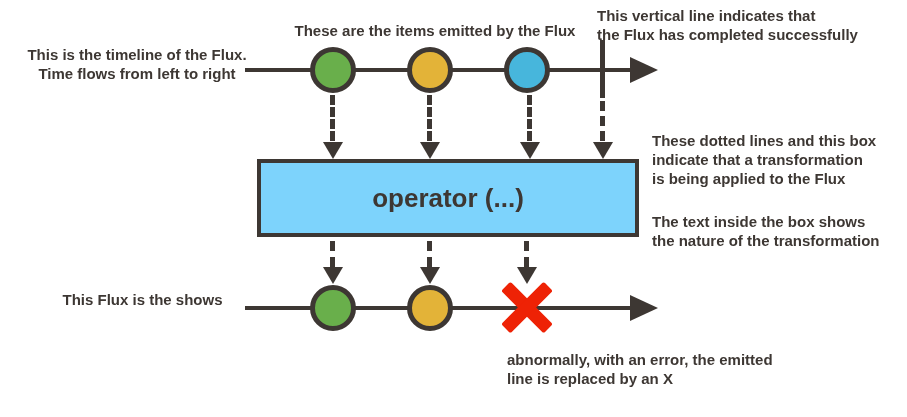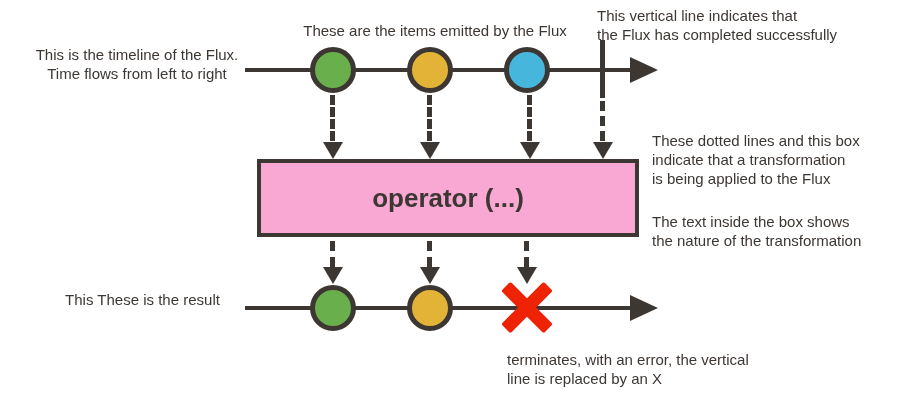--- a/index.html
+++ b/index.html
@@ -1,38 +1,38 @@
 <!DOCTYPE html>
 <html style="--c-dark: #3d3733; --c-green: #69af4b; --c-yellow: #e3b338; --c-blue: #47b6dc; --c-red: #ee2205;"><head>
 <meta charset="utf-8">
 <style>
   html,body{margin:0;padding:0;background:#fff;}
   .canvas{
     position:relative;width:907px;height:417px;background:#fff;overflow:hidden;
     font-family:"Liberation Sans","DejaVu Sans",sans-serif;
   }
   .ann{
-    position:absolute;font-weight:normal;font-size:15px;line-height:19px;
+    position:absolute;font-weight:bold;font-size:15px;line-height:19px;
     color:var(--c-dark);
   }
   .ann.center{text-align:center;}
   .hline{position:absolute;height:4px;background:var(--c-dark);}
   .vline{position:absolute;width:5px;background:var(--c-dark);}
   .dash{position:absolute;width:0;border-left:5px dashed var(--c-dark);}
   .tri-right{position:absolute;width:0;height:0;
     border-top:13px solid transparent;border-bottom:13px solid transparent;
     border-left:28px solid var(--c-dark);}
   .tri-down{position:absolute;width:0;height:0;
     border-left:10px solid transparent;border-right:10px solid transparent;
     border-top:17px solid var(--c-dark);}
   .marble{position:absolute;width:36px;height:36px;border-radius:50%;
     border:5px solid var(--c-dark);box-sizing:content-box;}
   .op-box{
     position:absolute;left:257px;top:159px;width:382px;height:78px;
-    box-sizing:border-box;border:4px solid var(--c-dark);background:#f9a8d4;
+    box-sizing:border-box;border:4px solid var(--c-dark);background:#7dd3fc;
     display:flex;align-items:center;justify-content:center;
     font-weight:bold;font-size:26px;color:var(--c-dark);z-index:2;
   }
   .err-x{position:absolute;left:499px;top:280px;width:56px;height:56px;z-index:3;}
   .err-x .bar{position:absolute;left:-2px;top:21px;width:60px;height:13px;
     background:var(--c-red);border-radius:2px;display:block;}
   .err-x .b1{transform:rotate(45deg);}
   .err-x .b2{transform:rotate(-45deg);}
 </style>
 </head>
@@ -59,25 +59,25 @@
     <div>indicate that a transformation</div>
     <div>is being applied to the Flux</div>
   </div>
 
   <div class="ann" style="left:652px;top:212px;width:250px">
     <div>The text inside the box shows</div>
     <div>the nature of the transformation</div>
   </div>
 
   <div class="ann center" style="left:45px;top:290px;width:195px">
-    <div>This These is the result</div>
+    <div>This Flux is the shows</div>
   </div>
 
   <div class="ann" style="left:507px;top:350px;width:300px">
-    <div>terminates, with an error, the vertical</div>
+    <div>abnormally, with an error, the emitted</div>
     <div>line is replaced by an X</div>
   </div>
 
   <div class="hline" style="left:245px;top:68px;width:387px"></div>
   <div class="tri-right" style="left:630px;top:57px"></div>
   <div class="vline" style="left:600px;top:40px;height:58px"></div>
 
   <div class="marble" style="left: 310px; top: 47px; background: rgb(105, 175, 75);"></div>
   <div class="marble" style="left: 407px; top: 47px; background: rgb(227, 179, 56);"></div>
   <div class="marble" style="left: 504px; top: 47px; background: rgb(71, 182, 220);"></div>

